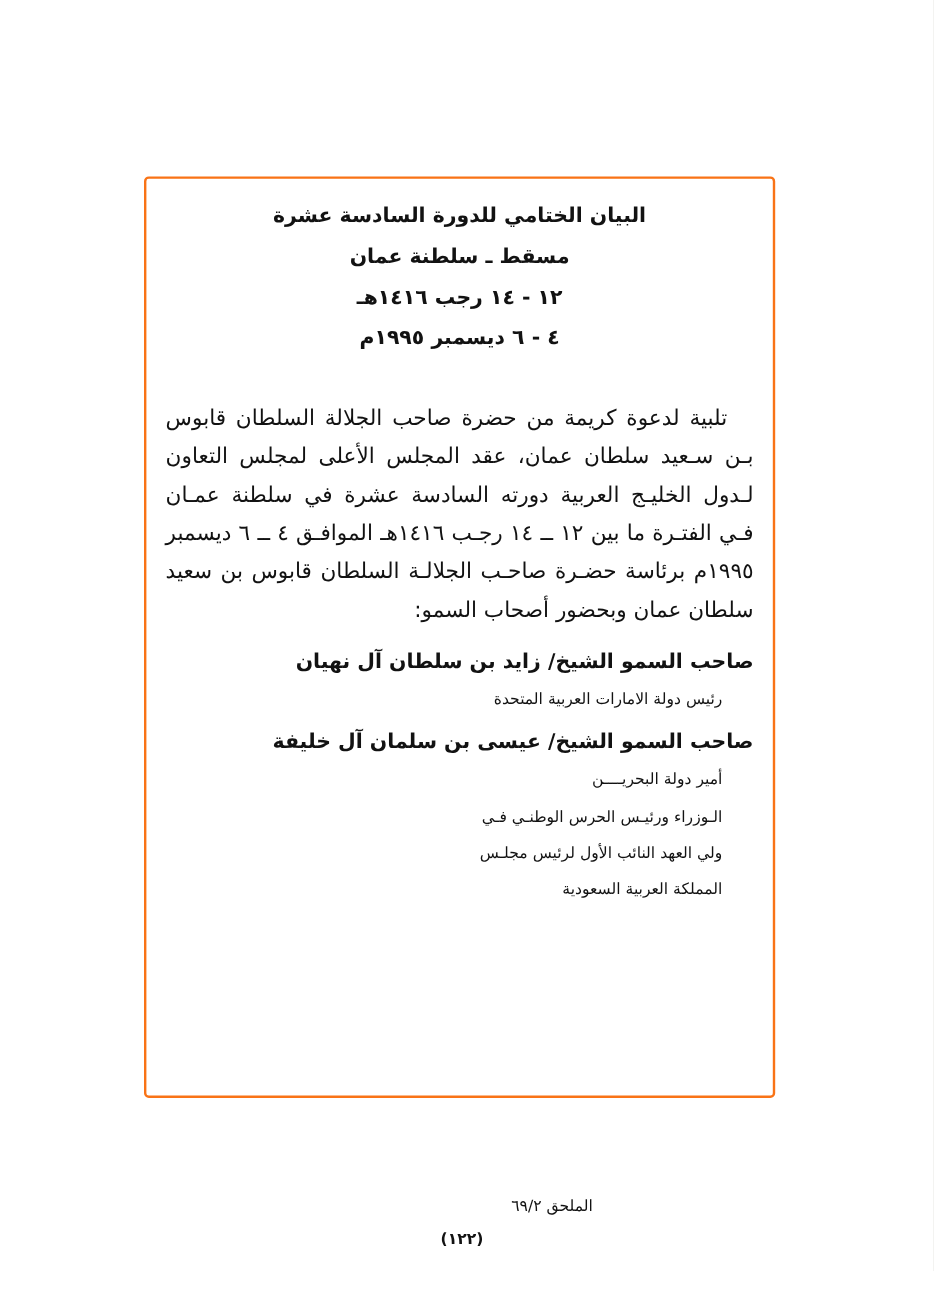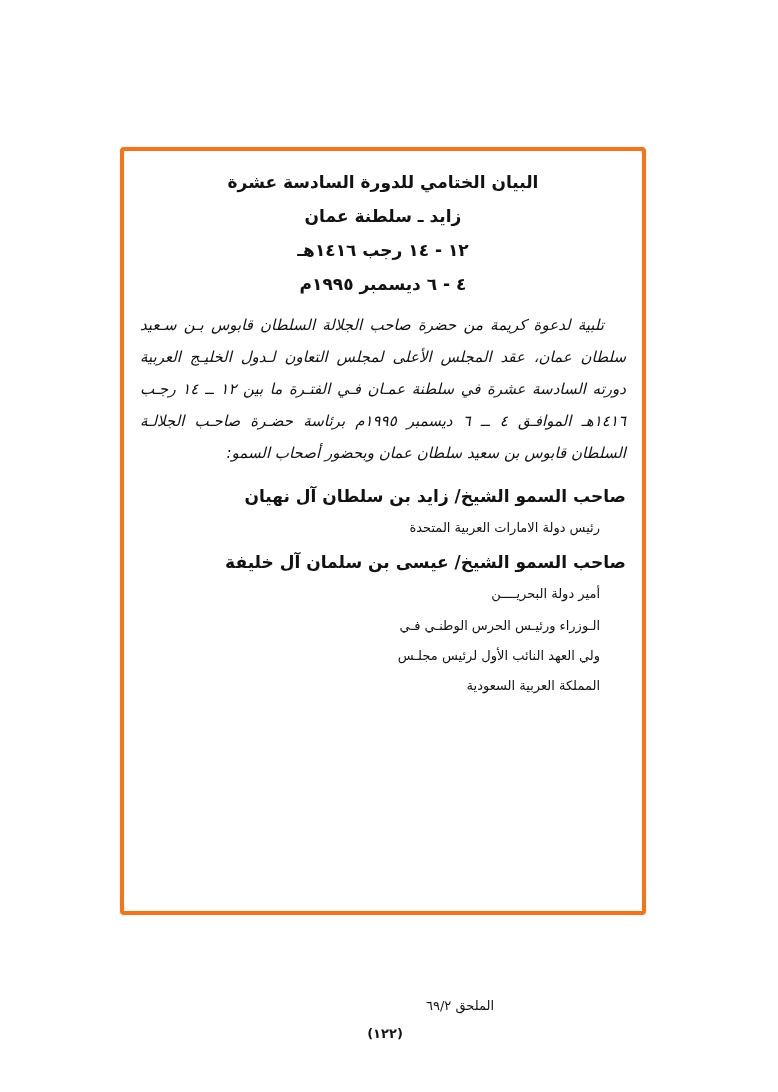--- a/index.html
+++ b/index.html
@@ -14,39 +14,38 @@
     color: #121212;
     direction: rtl;
     overflow: hidden;
   }
   .frame {
     position: absolute;
     top: 147px;
     left: 120px;
     width: 526px;
     height: 768px;
-    border: 4px solid #f97316;
+    border: 2px solid #f97316;
     border-radius: 4px;
     padding: 12px 16px 0 16px;
   }
   .title-block { margin-top: 2px; }
   .t-line {
     text-align: center;
     font-weight: bold;
     font-size: 17px;
     line-height: 34px;
     letter-spacing: 0.3px;
   }
   .body-par {
-    margin-top: 8px;
-    font-size: 15px;
+    margin-top: 34px;
+    font-size: 18px;
     line-height: 32px;
     text-align: justify;
     text-indent: 22px;
-    font-style: italic;
   }
   .dignitaries { margin-top: 10px; }
   .entry { margin-top: 2px; }
   .entry-name {
     font-size: 17px;
     font-weight: bold;
     line-height: 34px;
   }
   .entry-title {
     font-size: 13px;
@@ -78,21 +77,21 @@
 </style>
 </head>
 <body>
 
 <div class="page">
 
   <div class="frame">
 
     <div class="title-block">
       <div class="t-line">البيان الختامي للدورة السادسة عشرة</div>
-      <div class="t-line">زايد ـ سلطنة عمان</div>
+      <div class="t-line">مسقط ـ سلطنة عمان</div>
       <div class="t-line">١٢ - ١٤ رجب ١٤١٦هـ</div>
       <div class="t-line">٤ - ٦ ديسمبر ١٩٩٥م</div>
     </div>
 
     <p class="body-par">تلبية لدعوة كريمة من حضرة صاحب الجلالة السلطان قابوس بـن سـعيد سلطان عمان، عقد المجلس الأعلى لمجلس التعاون لـدول الخليـج العربية دورته السادسة عشرة في سلطنة عمـان فـي الفتـرة ما بين ١٢ ــ ١٤ رجـب ١٤١٦هـ الموافـق ٤ ــ ٦ ديسمبر ١٩٩٥م برئاسة حضـرة صاحـب الجلالـة السلطان قابوس بن سعيد سلطان عمان وبحضور أصحاب السمو:</p>
 
     <div class="dignitaries">
 
       <div class="entry">
         <div class="entry-name">صاحب السمو الشيخ/ زايد بن سلطان آل نهيان</div>

